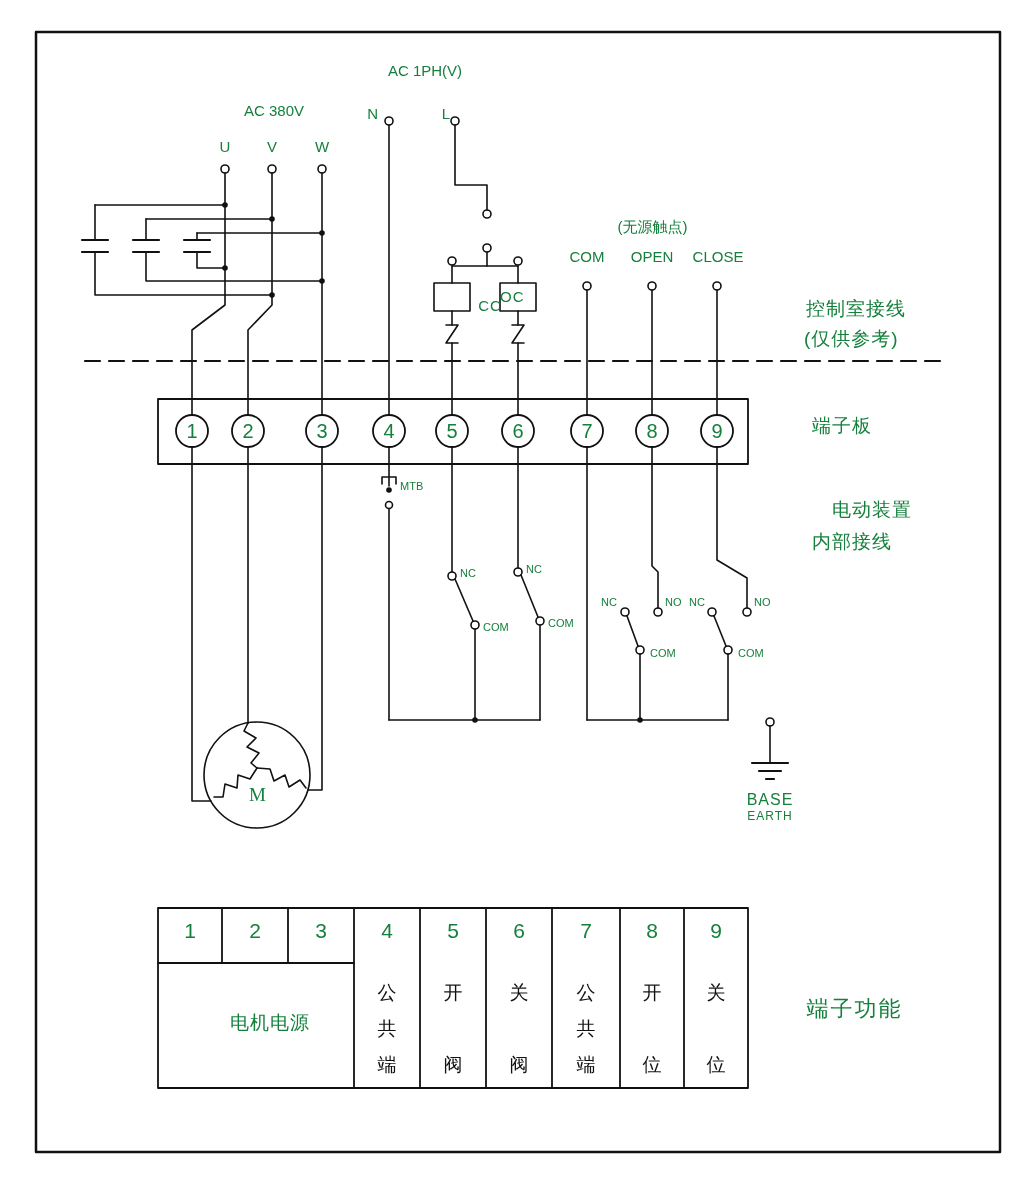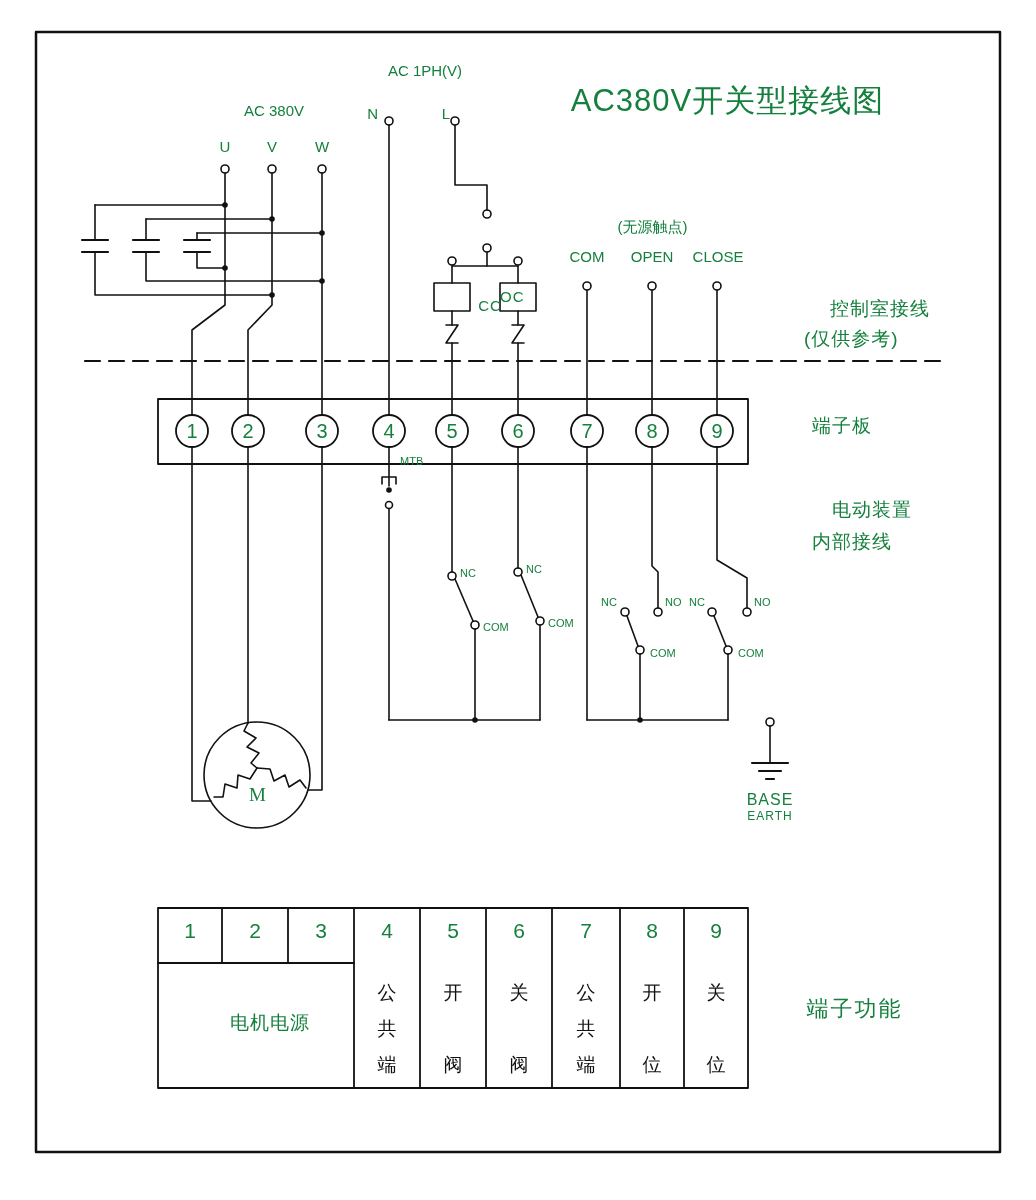--- a/index.html
+++ b/index.html
@@ -193,54 +193,53 @@
         <circle cx="225" cy="268" r="2.8"></circle>
         <circle cx="272" cy="295" r="2.8"></circle>
         <circle cx="322" cy="281" r="2.8"></circle>
         <circle cx="389" cy="490" r="2.8"></circle>
         <circle cx="475" cy="720" r="2.8"></circle>
         <circle cx="640" cy="720" r="2.8"></circle>
       </g>
     </g>
   </svg>
 
-  <div class="lbl title c" style="left:540px;top:84px;width:375px;">AC380V开关型接线图</div>
 
   <div class="lbl c" style="left:365px;top:63px;width:120px;">AC 1PH(V)</div>
   <div class="lbl c" style="left:214px;top:103px;width:120px;">AC 380V</div>
 
   <div class="lbl r" style="left:356px;top:106px;width:22px;">N</div>
   <div class="lbl r" style="left:428px;top:106px;width:22px;">L</div>
 
   <div class="lbl c" style="left:211px;top:139px;width:28px;">U</div>
   <div class="lbl c" style="left:258px;top:139px;width:28px;">V</div>
   <div class="lbl c" style="left:308px;top:139px;width:28px;">W</div>
 
   <div class="lbl c" style="left:570px;top:219px;width:165px;">(无源触点)</div>
   <div class="lbl c" style="left:557px;top:249px;width:60px;">COM</div>
   <div class="lbl c" style="left:622px;top:249px;width:60px;">OPEN</div>
   <div class="lbl c" style="left:685px;top:249px;width:66px;">CLOSE</div>
 
-  <div class="lbl cjk" style="left:806px;top:299px;margin-left:24px;">控制室接线</div>
+  <div class="lbl cjk" style="left:806px;top:299px;">控制室接线</div>
   <div class="lbl cjk" style="left:804px;top:329px;">(仅供参考)</div>
   <div class="lbl cjk" style="left:812px;top:416px;">端子板</div>
   <div class="lbl cjk" style="left:812px;top:500px;margin-left:20px;">电动装置</div>
   <div class="lbl cjk" style="left:812px;top:532px;">内部接线</div>
 
   <div class="lbl termnum c" style="left:177px;top:418px;width:30px;">1</div>
   <div class="lbl termnum c" style="left:233px;top:418px;width:30px;">2</div>
   <div class="lbl termnum c" style="left:307px;top:418px;width:30px;">3</div>
   <div class="lbl termnum c" style="left:374px;top:418px;width:30px;">4</div>
   <div class="lbl termnum c" style="left:437px;top:418px;width:30px;">5</div>
   <div class="lbl termnum c" style="left:503px;top:418px;width:30px;">6</div>
   <div class="lbl termnum c" style="left:572px;top:418px;width:30px;">7</div>
   <div class="lbl termnum c" style="left:637px;top:418px;width:30px;">8</div>
   <div class="lbl termnum c" style="left:702px;top:418px;width:30px;">9</div>
 
-  <div class="lbl small" style="left:400px;top:455px;">MTB</div>
+  <div class="lbl small" style="left:400px;top:480px;">MTB</div>
   <div class="lbl c" style="left:434px;top:298px;width:32px;letter-spacing:1px;margin-left:40px;">CC</div>
   <div class="lbl c" style="left:500px;top:289px;width:20px;letter-spacing:1px;">OC</div>
   <div class="lbl c serif" style="left:245px;top:785px;width:25px;font-size:19px;">M</div>
 
   <div class="lbl small" style="left:460px;top:567px;">NC</div>
   <div class="lbl small" style="left:483px;top:621px;">COM</div>
   <div class="lbl small" style="left:526px;top:563px;">NC</div>
   <div class="lbl small" style="left:548px;top:617px;">COM</div>
 
   <div class="lbl small" style="left:601px;top:596px;">NC</div>

